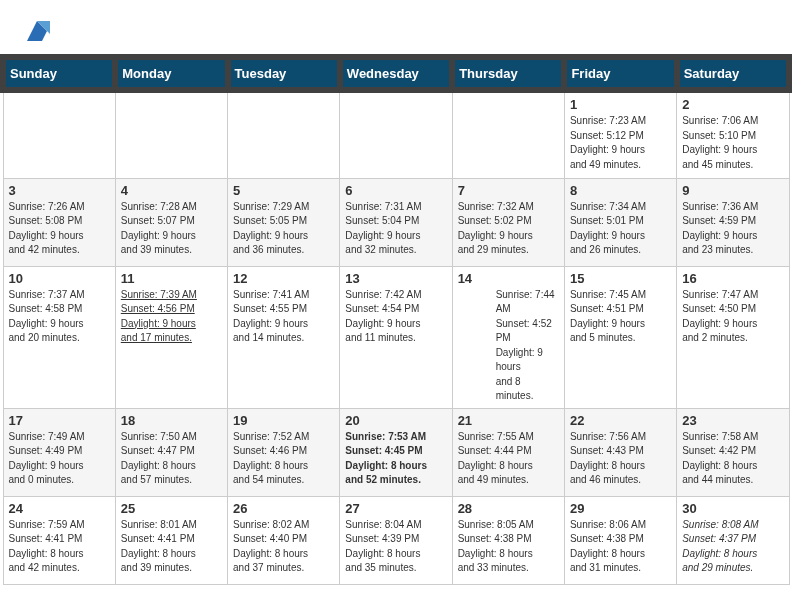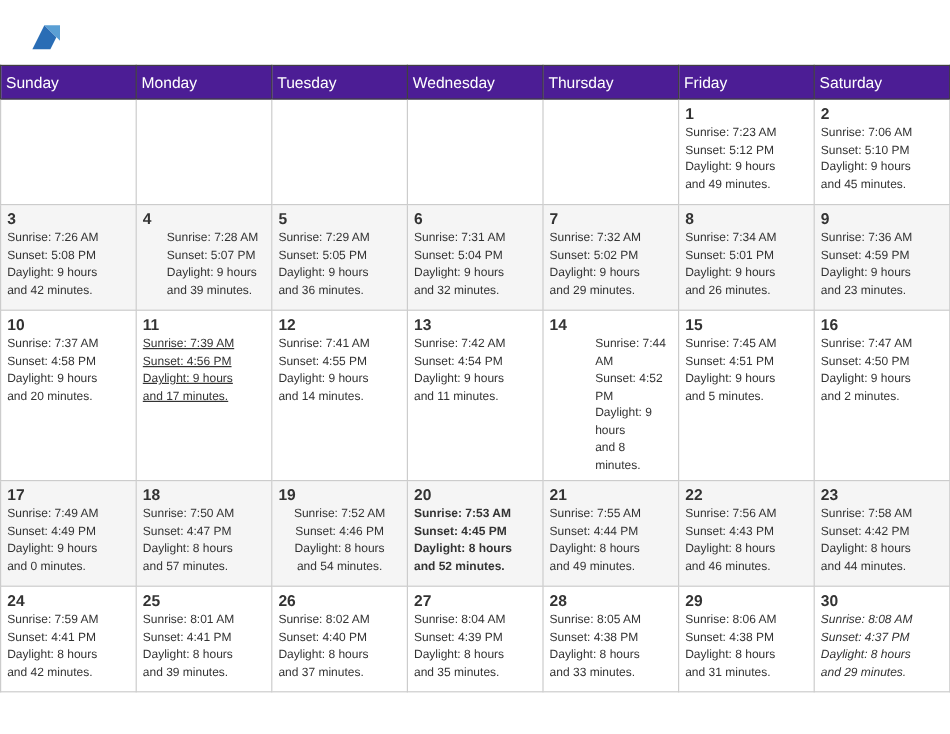--- a/index.html
+++ b/index.html
@@ -39,27 +39,27 @@
       font-size: 14px;
       color: #555;
       margin-top: 2px;
     }
     .calendar {
       width: 100%;
       border-collapse: collapse;
       table-layout: fixed;
     }
     .calendar th {
-      background: #4c1d95;
+      background: #0c4a6e;
       color: #fff;
       font-size: 13px;
-      font-weight: normal;
+      font-weight: bold;
       padding: 6px 4px;
       text-align: left;
-      border: 1px solid #404040;
+      border: 6px solid #404040;
     }
     .calendar td {
       border: 1px solid #ccc;
       vertical-align: top;
       padding: 4px 5px;
       font-size: 10.5px;
       color: #333;
       height: 88px;
       background: #fff;
     }
@@ -147,21 +147,21 @@
       <tr>
         <td>
           <span class="day-num">3</span>
           <div class="day-info" style="white-space: pre-line;">Sunrise: 7:26 AM
 Sunset: 5:08 PM
 Daylight: 9 hours
 and 42 minutes.</div>
         </td>
         <td>
           <span class="day-num">4</span>
-          <div class="day-info" style="white-space: pre-line; margin-left: 20px;">Sunrise: 7:28 AM
+          <div class="day-info" style="white-space: pre-line;">Sunrise: 7:28 AM
 Sunset: 5:07 PM
 Daylight: 9 hours
 and 39 minutes.</div>
         </td>
         <td>
           <span class="day-num">5</span>
           <div class="day-info" style="white-space: pre-line;">Sunrise: 7:29 AM
 Sunset: 5:05 PM
 Daylight: 9 hours
 and 36 minutes.</div>
@@ -256,21 +256,21 @@
         </td>
         <td>
           <span class="day-num">18</span>
           <div class="day-info" style="white-space: pre-line;">Sunrise: 7:50 AM
 Sunset: 4:47 PM
 Daylight: 8 hours
 and 57 minutes.</div>
         </td>
         <td>
           <span class="day-num">19</span>
-          <div class="day-info" style="white-space: pre-line; text-align: center;">Sunrise: 7:52 AM
+          <div class="day-info" style="white-space: pre-line;">Sunrise: 7:52 AM
 Sunset: 4:46 PM
 Daylight: 8 hours
 and 54 minutes.</div>
         </td>
         <td>
           <span class="day-num">20</span>
           <div class="day-info" style="white-space: pre-line; font-weight: bold;">Sunrise: 7:53 AM
 Sunset: 4:45 PM
 Daylight: 8 hours
 and 52 minutes.</div>

